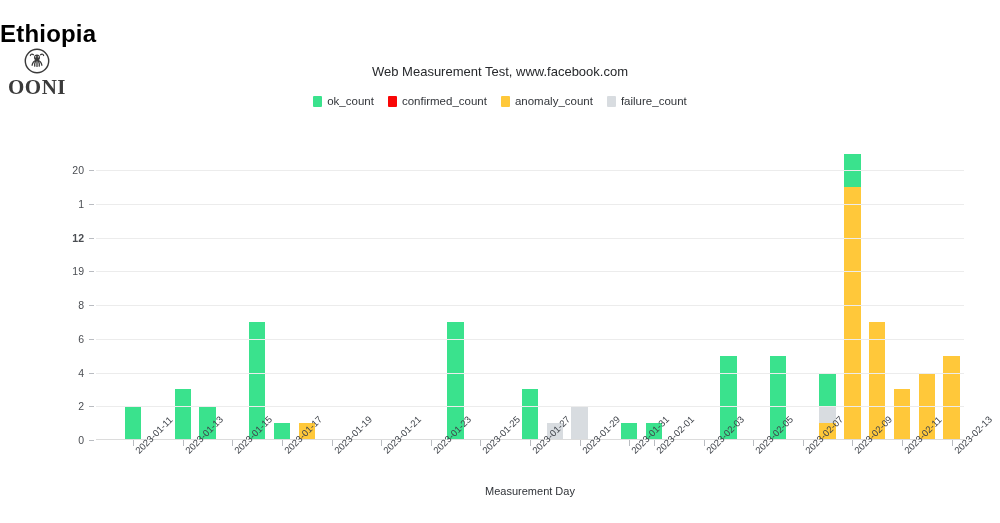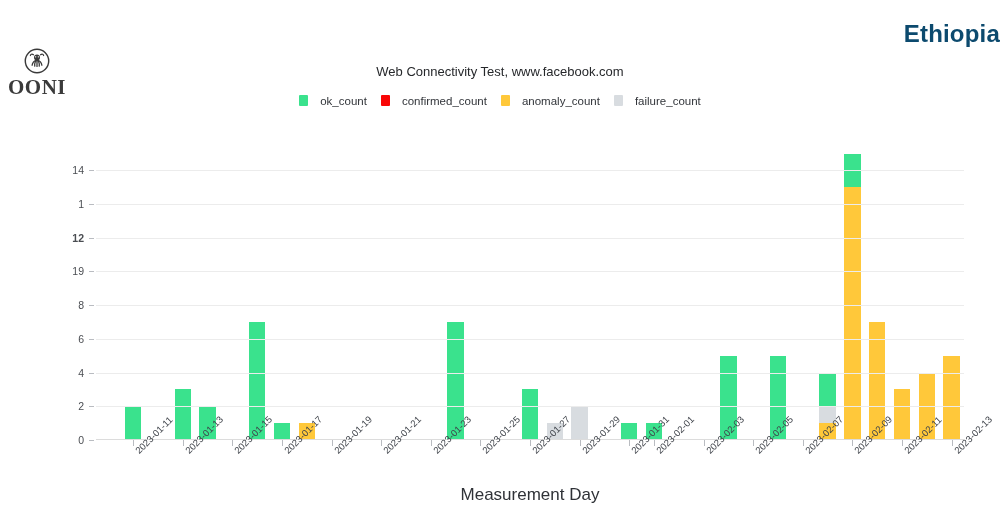--- a/index.html
+++ b/index.html
@@ -20,35 +20,35 @@
     display:flex;align-items:center;gap:1px;flex-direction:column;
   }
   .logo-mark{width:26px;height:26px;display:block;}
   .logo-text{
     font-family:"Liberation Serif", serif;
     font-weight:bold;font-size:21px;letter-spacing:.5px;color:#3a3a3a;
   }
 
   
   .chart-title{
-    position:absolute;left:0;top:20px;width:1000px;text-align:right;
-    font-size:24px;font-weight:bold;color:#0c4a6e;letter-spacing:.2px;
+    position:absolute;left:0;top:20px;width:1000px;text-align:left;
+    font-size:24px;font-weight:bold;color:#000000;letter-spacing:.2px;
   }
   .chart-subtitle{
     position:absolute;left:0;top:64px;width:1000px;text-align:center;
     font-size:13px;color:#26282b;
   }
 
   
   .legend{
     position:absolute;left:0;top:95px;width:1000px;
     display:flex;justify-content:center;align-items:center;gap:14px;
     font-size:11.5px;color:#32353a;
   }
-  .legend-item{display:flex;align-items:flex-start;gap:12px;}
+  .legend-item{display:flex;align-items:center;gap:5px;}
   .legend-swatch{width:9px;height:11px;display:inline-block;border-radius:1px;}
 
   
   .plot{
     position:absolute;
     left:96px;top:140px;
     width:868px;height:300px;
   }
   .grid-line{
     position:absolute;left:0;width:100%;height:1px;background:#ececec;
@@ -83,21 +83,21 @@
     width:0;height:0;
   }
   .xlab-inner{
     position:absolute;left:0;top:0;
     font-size:9.5px;color:#3f434a;white-space:nowrap;
     transform:rotate(-45deg);transform-origin:right top;
     right:0;
   }
   .axis-title{
     position:absolute;left:0;top:345px;width:100%;text-align:center;
-    font-size:17px;color:#2f3237;
+    font-size:11px;color:#2f3237;
   }
 </style>
 </head>
 <body>
 
 <div class="page">
 
   <div class="logo">
     <span>
       <svg class="logo-mark" viewBox="0 0 40 40" xmlns="http://www.w3.org/2000/svg">
@@ -111,21 +111,21 @@
         <path d="M20 18.5 C23 20.5 24 24 23.4 28" stroke="#3a3a3a" stroke-width="2" fill="none" stroke-linecap="round"></path>
         <path d="M20 18.5 C24.5 19.5 27 22 27.5 26.5" stroke="#3a3a3a" stroke-width="2" fill="none" stroke-linecap="round"></path>
         <path d="M14.6 10.4 C12 8.6 10.4 9.6 9.8 11.6" stroke="#3a3a3a" stroke-width="1.8" fill="none" stroke-linecap="round"></path>
         <path d="M25.4 10.4 C28 8.6 29.6 9.6 30.2 11.6" stroke="#3a3a3a" stroke-width="1.8" fill="none" stroke-linecap="round"></path>
       </svg>
     </span>
     <span class="logo-text">OONI</span>
   </div>
 
   <div class="chart-title">Ethiopia</div>
-  <div class="chart-subtitle">Web Connectivity Test, www.facebook.com</div>
+  <div class="chart-subtitle">Web Measurement Test, www.facebook.com</div>
 
   <div class="legend" id="legend">
       <div class="legend-item">
         <span class="legend-swatch" style="background: rgb(58, 226, 141);"></span>
         <span>ok_count</span>
       </div>
       <div class="legend-item">
         <span class="legend-swatch" style="background: rgb(249, 6, 6);"></span>
         <span>confirmed_count</span>
       </div>
@@ -225,21 +225,21 @@
       <div class="ydash" style="top: 131.461px; left: -7px;"></div>
       <div class="ylab" style="top: 131.461px; left: -52px;">19</div>
       <div class="grid-line" style="top: 97.7528px;"></div>
       <div class="ydash" style="top: 97.7528px; left: -7px;"></div>
       <div class="ylab" style="top: 97.7528px; left: -52px; font-weight: bold;">12</div>
       <div class="grid-line" style="top: 64.0449px;"></div>
       <div class="ydash" style="top: 64.0449px; left: -7px;"></div>
       <div class="ylab" style="top: 64.0449px; left: -52px;">1</div>
       <div class="grid-line" style="top: 30.3371px;"></div>
       <div class="ydash" style="top: 30.3371px; left: -7px;"></div>
-      <div class="ylab" style="top: 30.3371px; left: -52px;">14</div>
+      <div class="ylab" style="top: 30.3371px; left: -52px;">20</div>
       <div class="xtick" style="left: 37.2px;"></div>
       <div class="xlab-wrap" style="left: 37.2px;">
         <div class="xlab-inner">2023-01-11</div>
       </div>
       <div class="xtick" style="left: 86.8px;"></div>
       <div class="xlab-wrap" style="left: 86.8px;">
         <div class="xlab-inner">2023-01-13</div>
       </div>
       <div class="xtick" style="left: 136.4px;"></div>
       <div class="xlab-wrap" style="left: 136.4px;">

